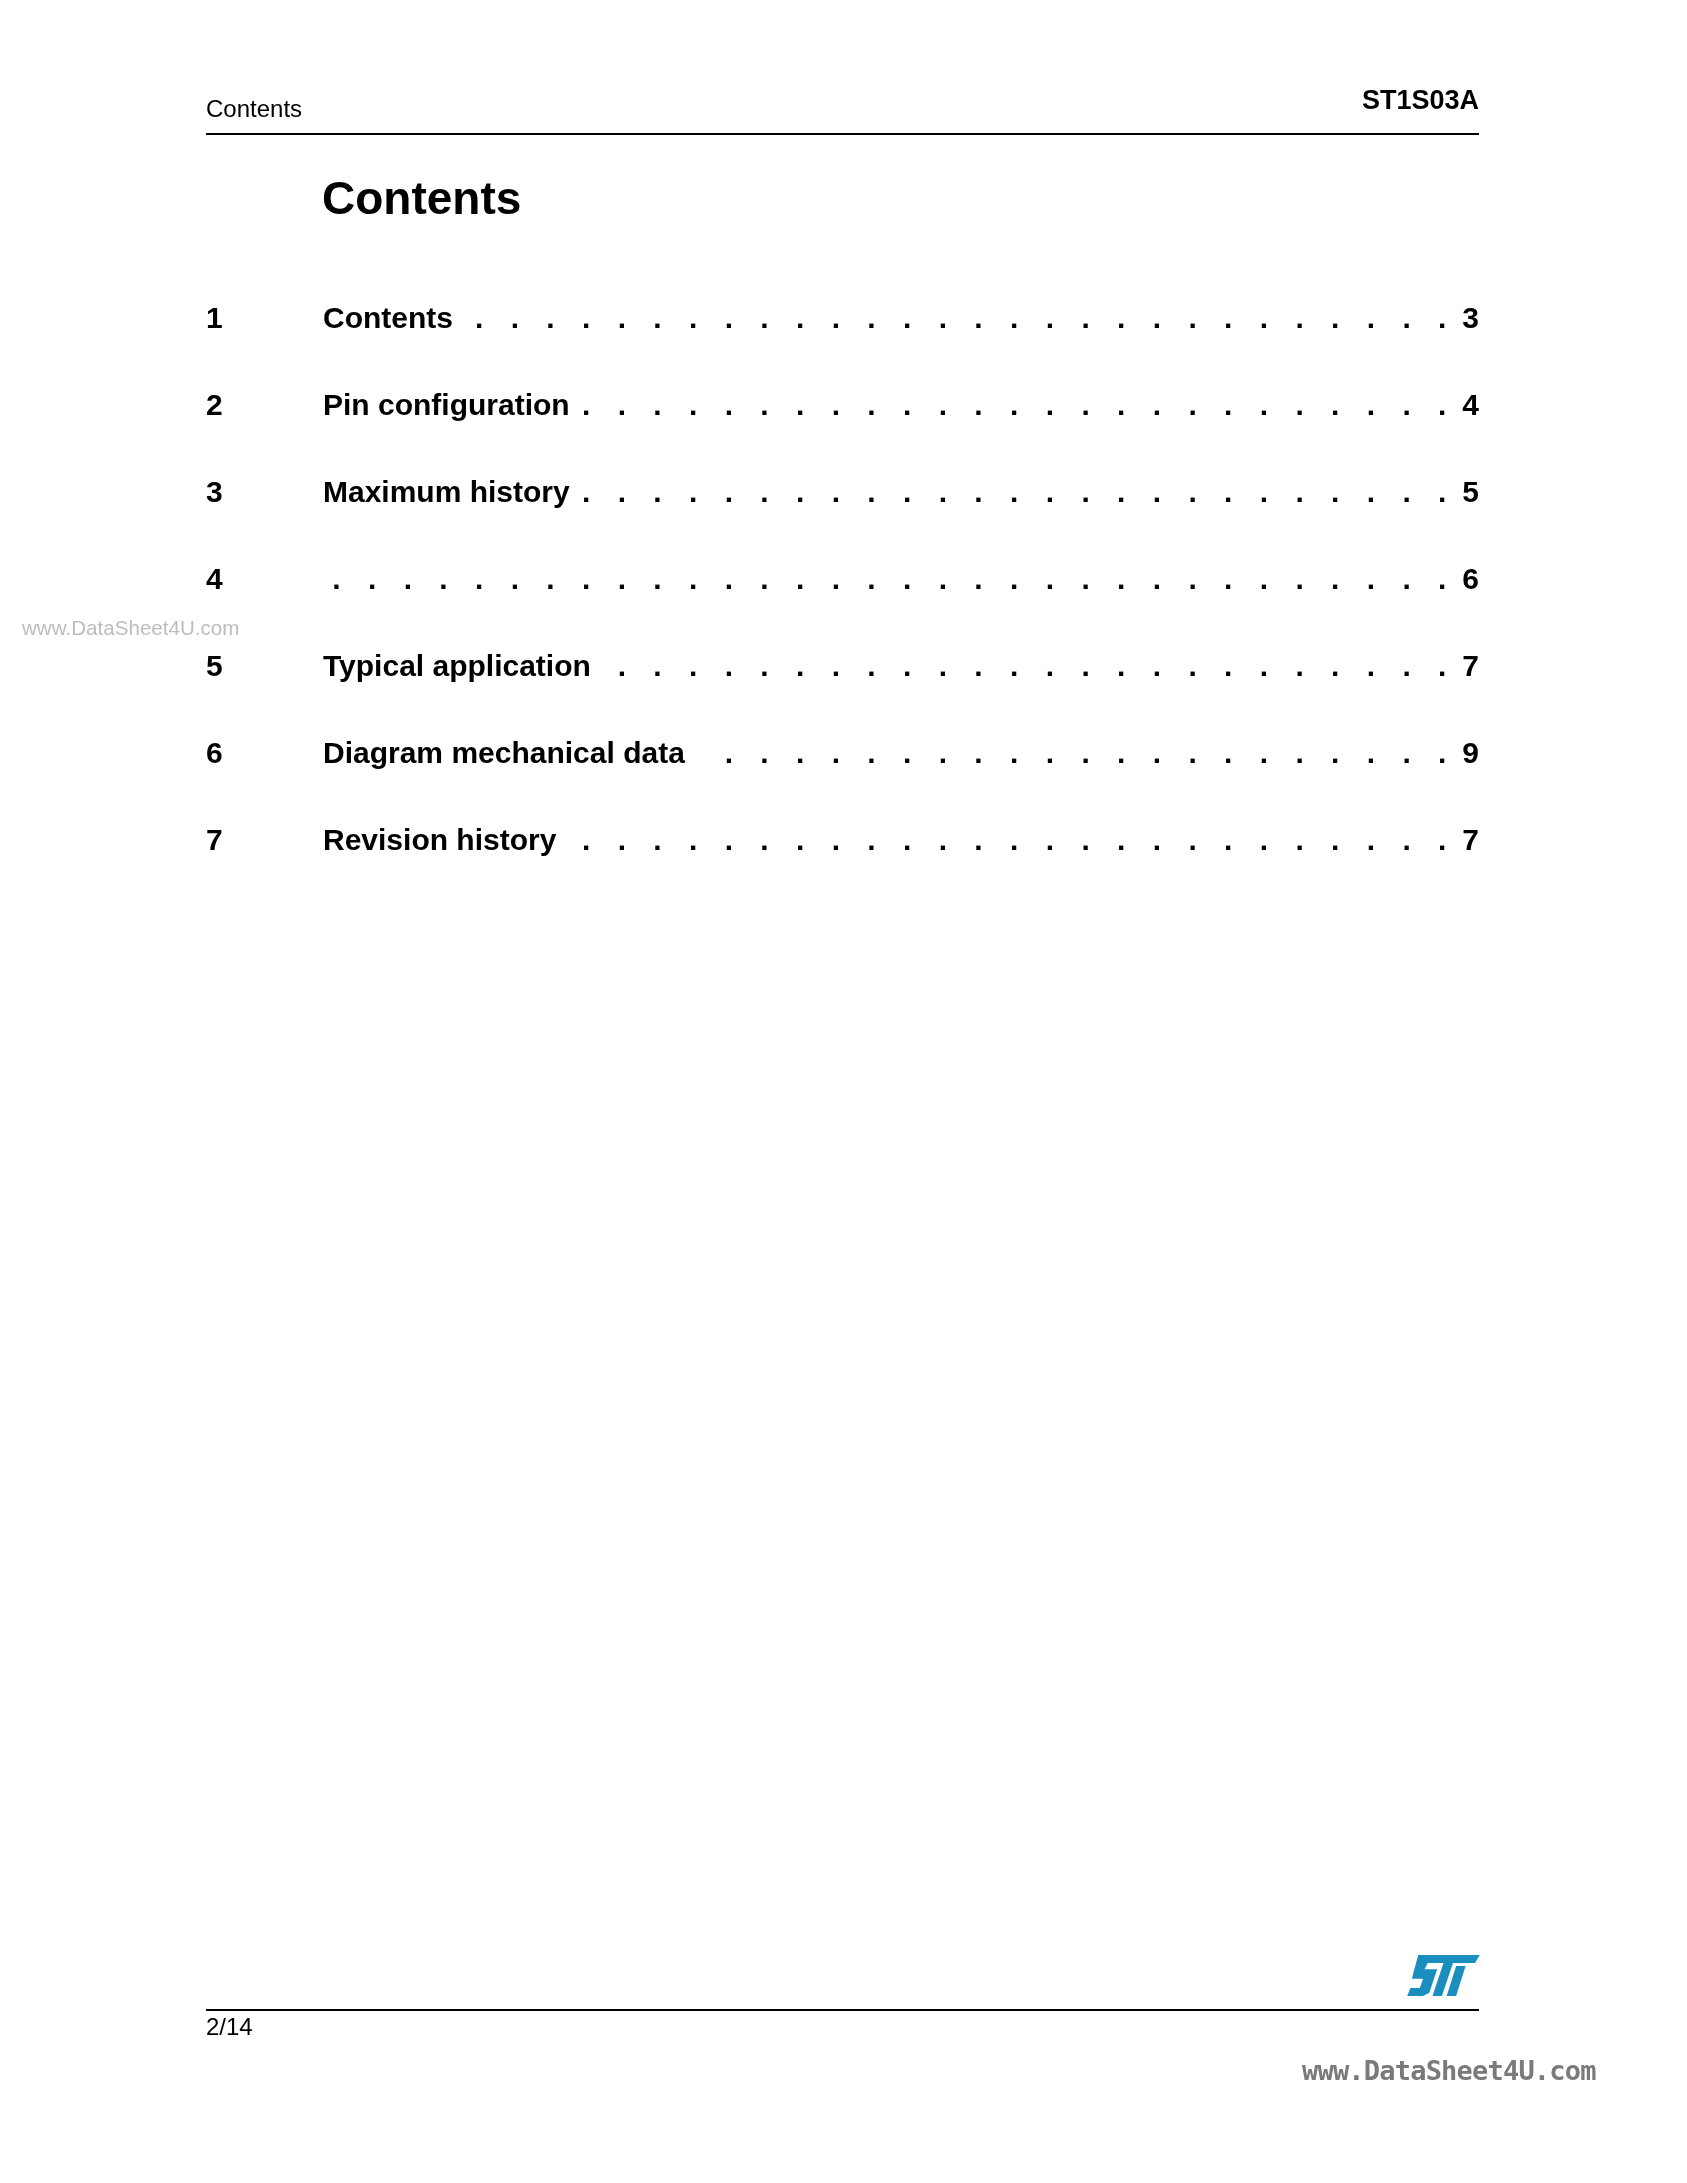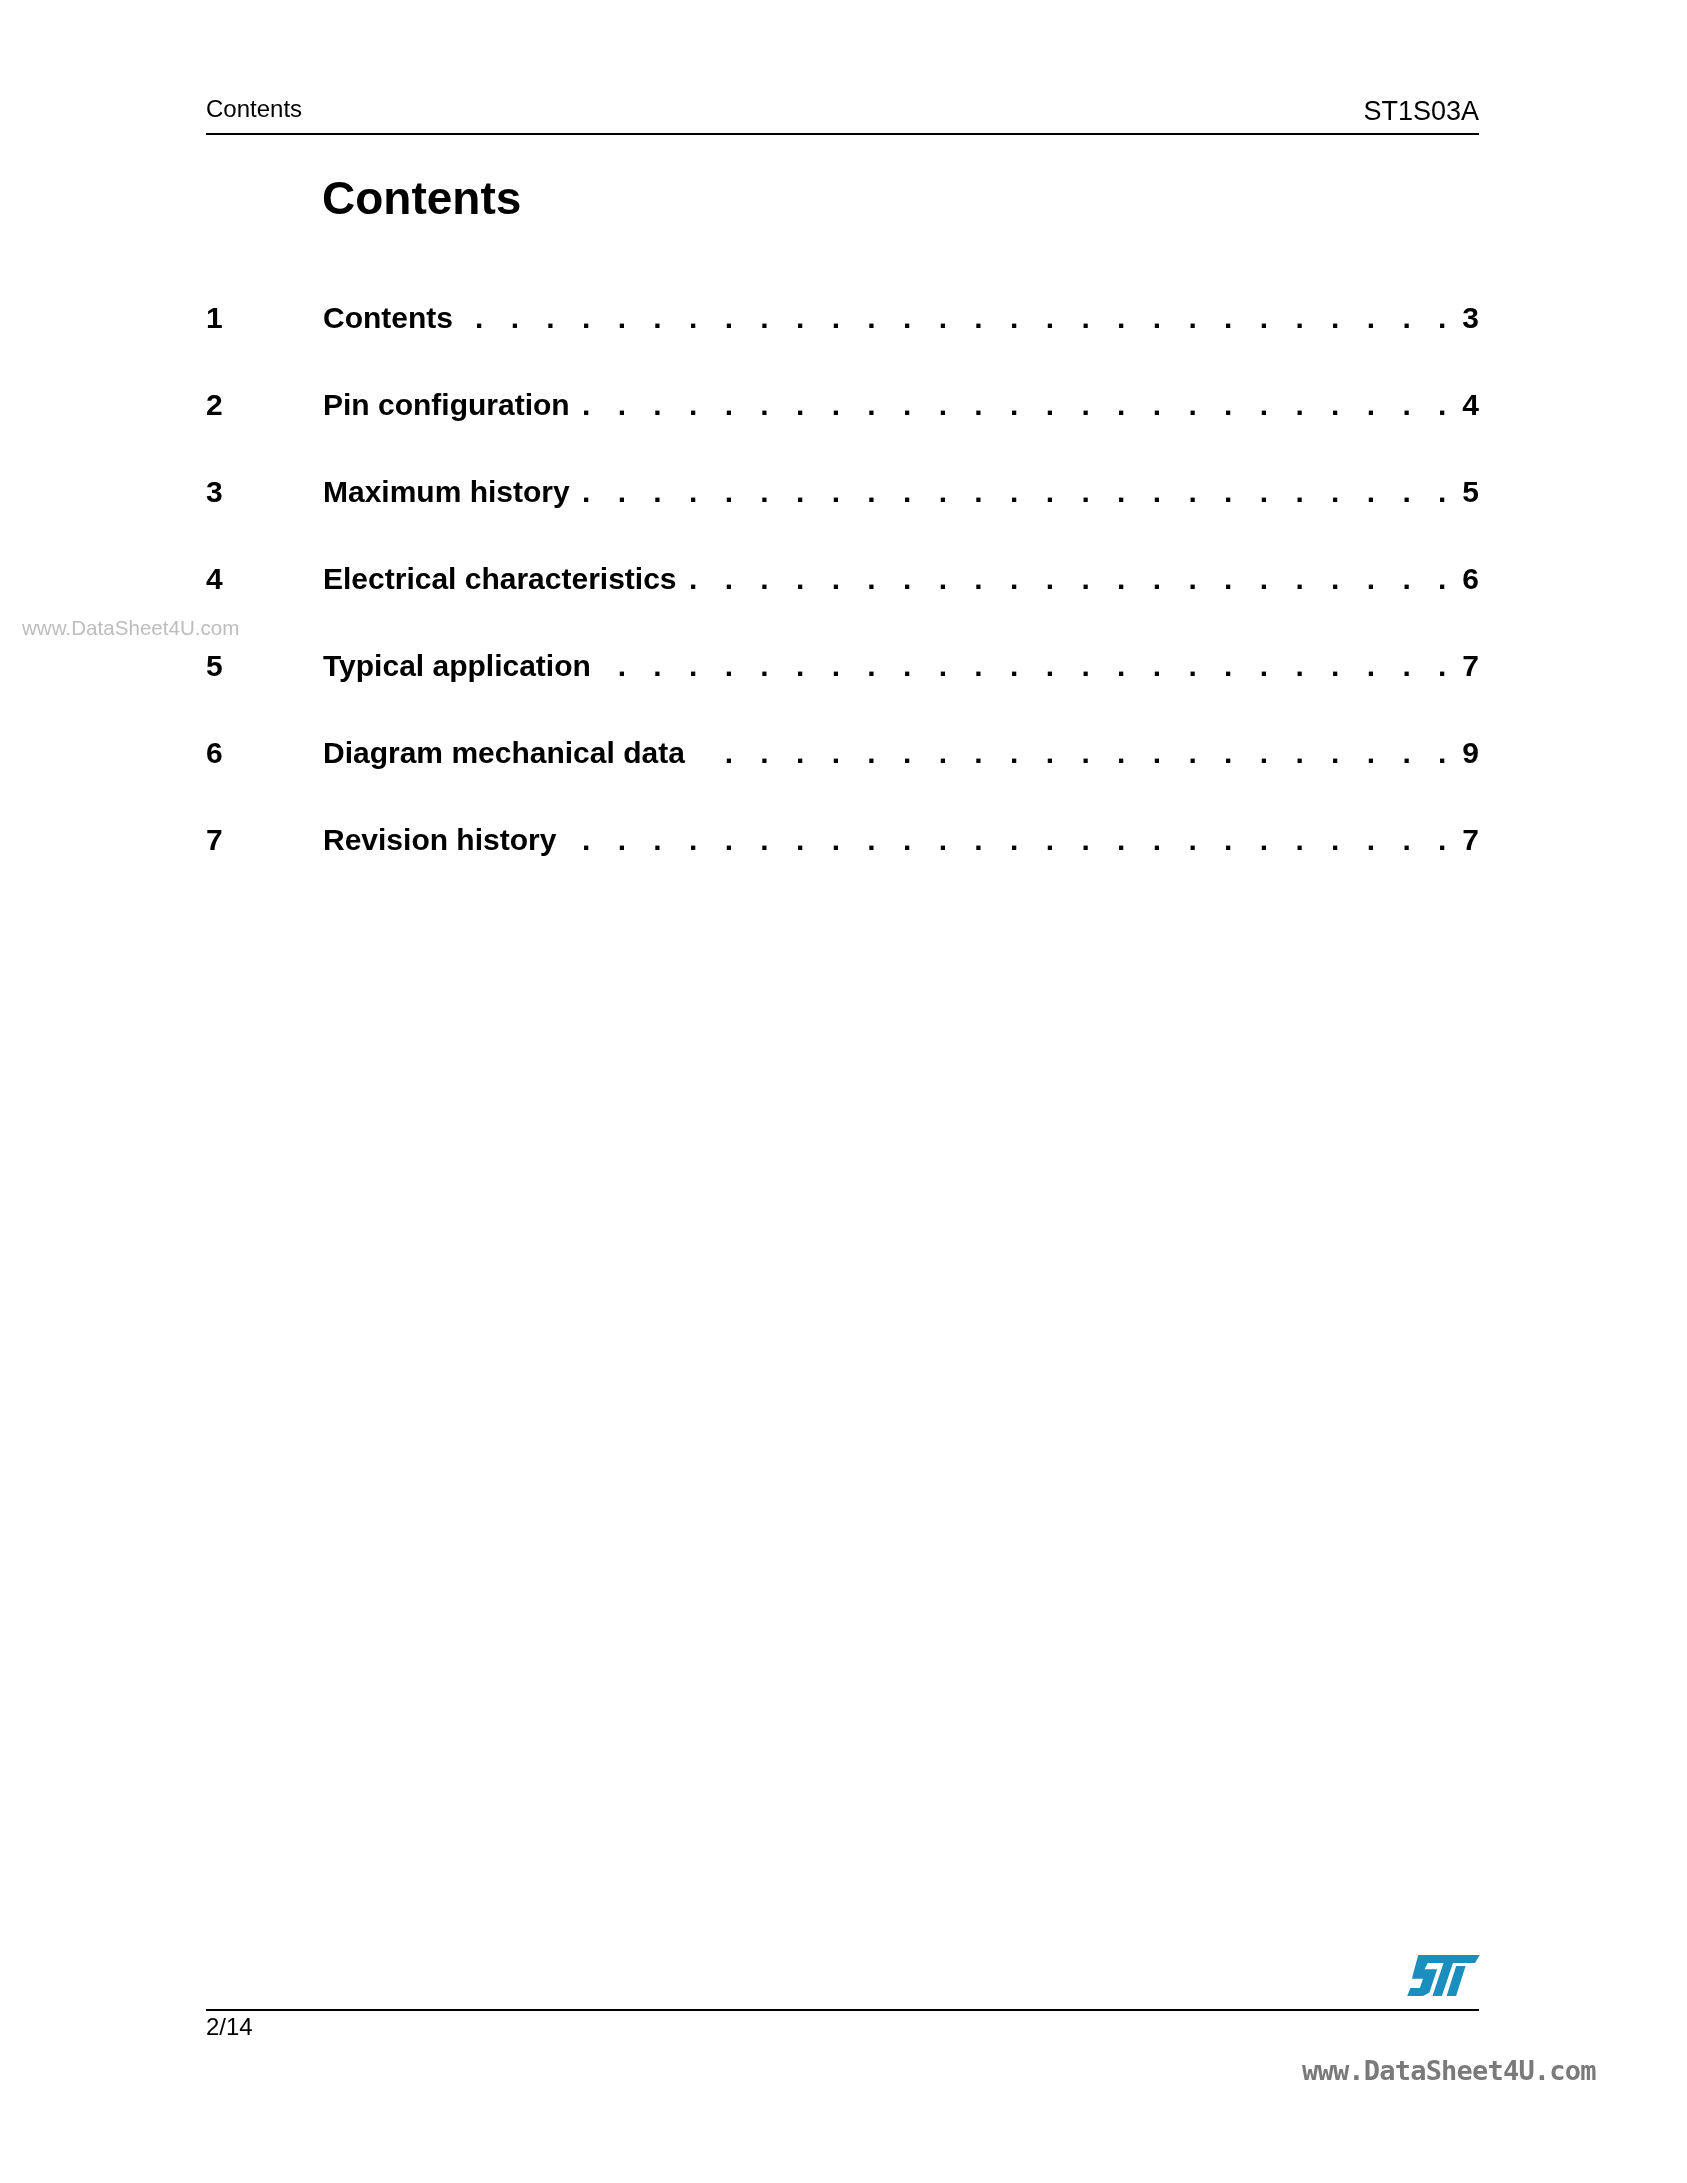--- a/index.html
+++ b/index.html
@@ -1,20 +1,20 @@
 <!DOCTYPE html>
 <html style="font-size:12.7px"><head>
   <meta charset="utf-8">
   <style>
     html, body { margin: 0; padding: 0; background: #ffffff; }
     body { width: 1687px; height: 2183px; position: relative; overflow: hidden;
            font-family: "Liberation Sans", sans-serif; color: #000; }
     .abs { position: absolute; }
     .hdr-left { left: 206px; top: 94px; font-size: 24px; line-height: 29px; }
-    .hdr-right { right: 208px; top: 95px; font-size: 27px; line-height: 32px; font-weight: normal; }
+    .hdr-right { right: 208px; top: 84px; font-size: 27px; line-height: 32px; font-weight: bold; }
     .hdr-line { left: 206px; top: 133px; width: 1273px; height: 2.4px; background: #000; }
     .title { left: 322px; top: 170px; font-size: 46px; line-height: 56px; font-weight: bold; }
     .toc { left: 206px; top: 294px; width: 1273px; }
     .toc-row { display: flex; align-items: baseline; height: 87px;
                font-size: 30px; font-weight: bold; line-height: 48px; }
     .toc-num { width: 117px; flex: 0 0 117px; }
     .toc-label { flex: 0 0 auto; padding-right: 14.3px; white-space: nowrap; }
     .toc-dots { flex: 1 1 auto; overflow: hidden; white-space: nowrap; letter-spacing: 9.5px;
                 text-align: right; direction: rtl; }
     .toc-page { flex: 0 0 auto; padding-left: 6.4px; text-align: right; }
@@ -48,21 +48,20 @@
     <span class="toc-page">4</span>
   </div>
   <div class="toc-row">
     <span class="toc-num">3</span>
     <span class="toc-label">Maximum history</span>
     <span class="toc-dots">. . . . . . . . . . . . . . . . . . . . . . . . . . . . . . . . . . . . . . . . . . . . . . . . . . . . . . . . . . . . . . . . . . . . . . . .</span>
     <span class="toc-page">5</span>
   </div>
   <div class="toc-row">
     <span class="toc-num">4</span>
-    <span class="toc-label">Electrical characteristics</span>
     <span class="toc-dots">. . . . . . . . . . . . . . . . . . . . . . . . . . . . . . . . . . . . . . . . . . . . . . . . . . . . . . . . . . . . . . . . . . . . . . . .</span>
     <span class="toc-page">6</span>
   </div>
   <div class="toc-row">
     <span class="toc-num">5</span>
     <span class="toc-label">Typical application</span>
     <span class="toc-dots">. . . . . . . . . . . . . . . . . . . . . . . . . . . . . . . . . . . . . . . . . . . . . . . . . . . . . . . . . . . . . . . . . . . . . . . .</span>
     <span class="toc-page">7</span>
   </div>
   <div class="toc-row">

